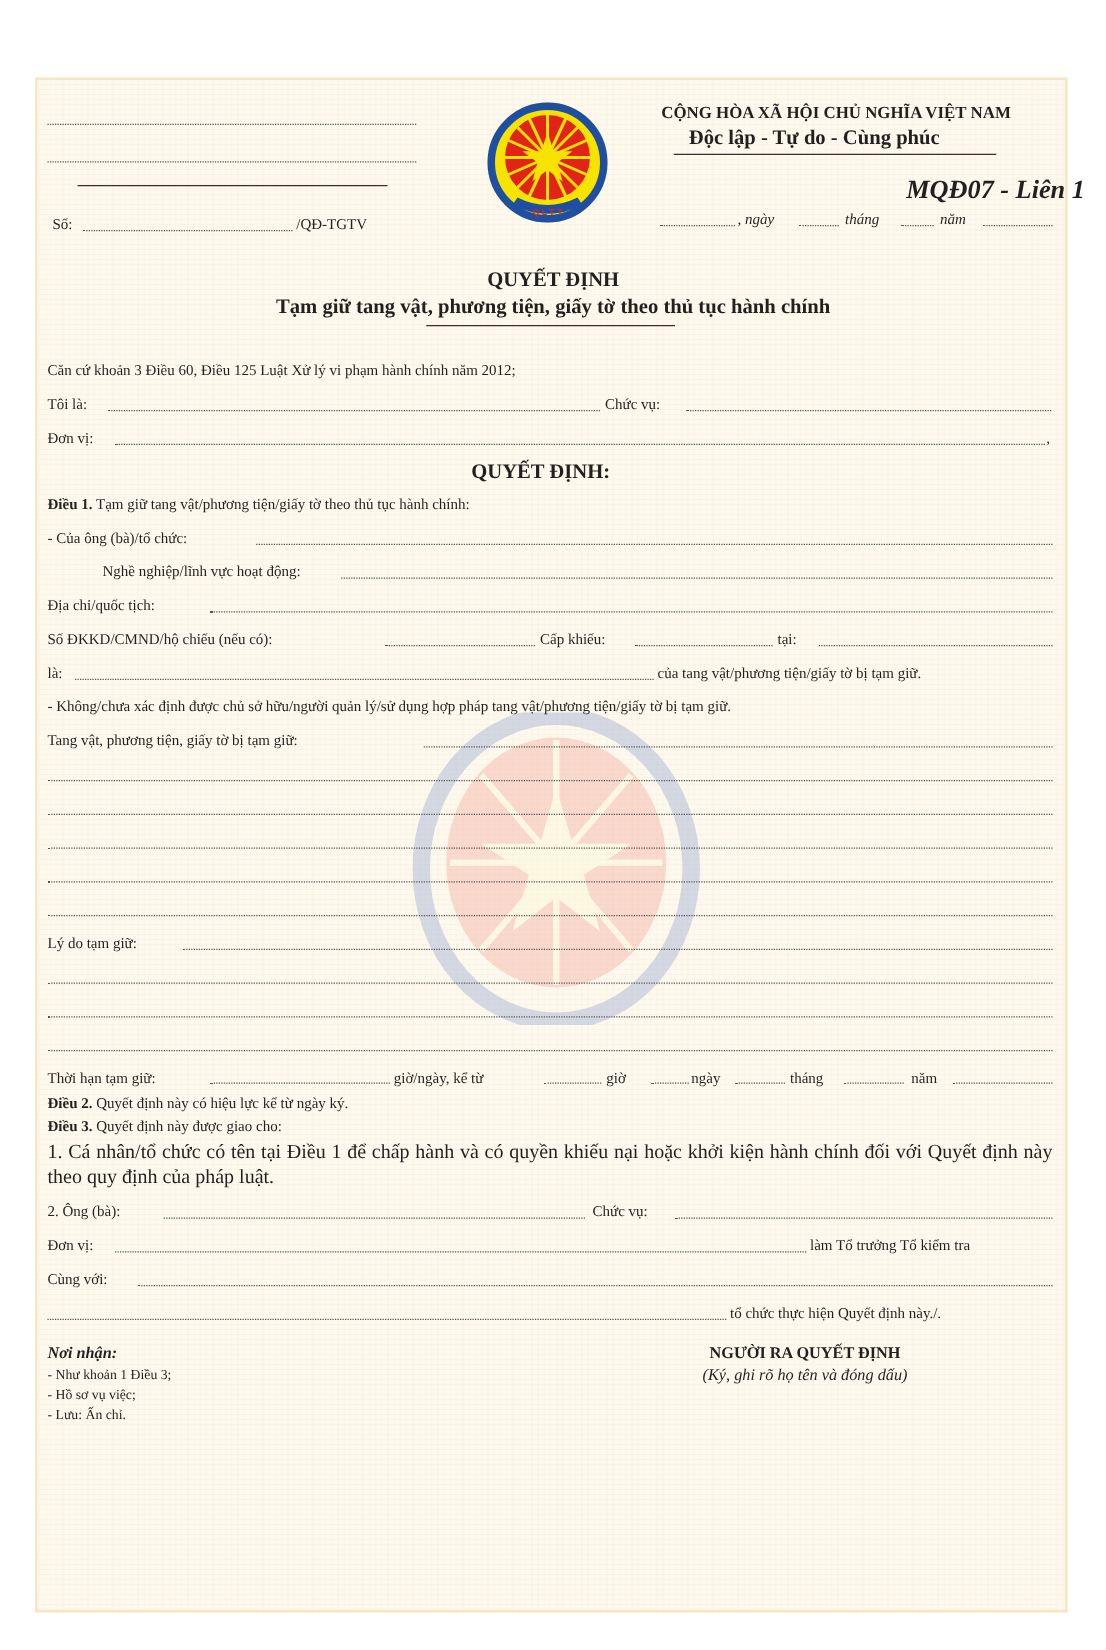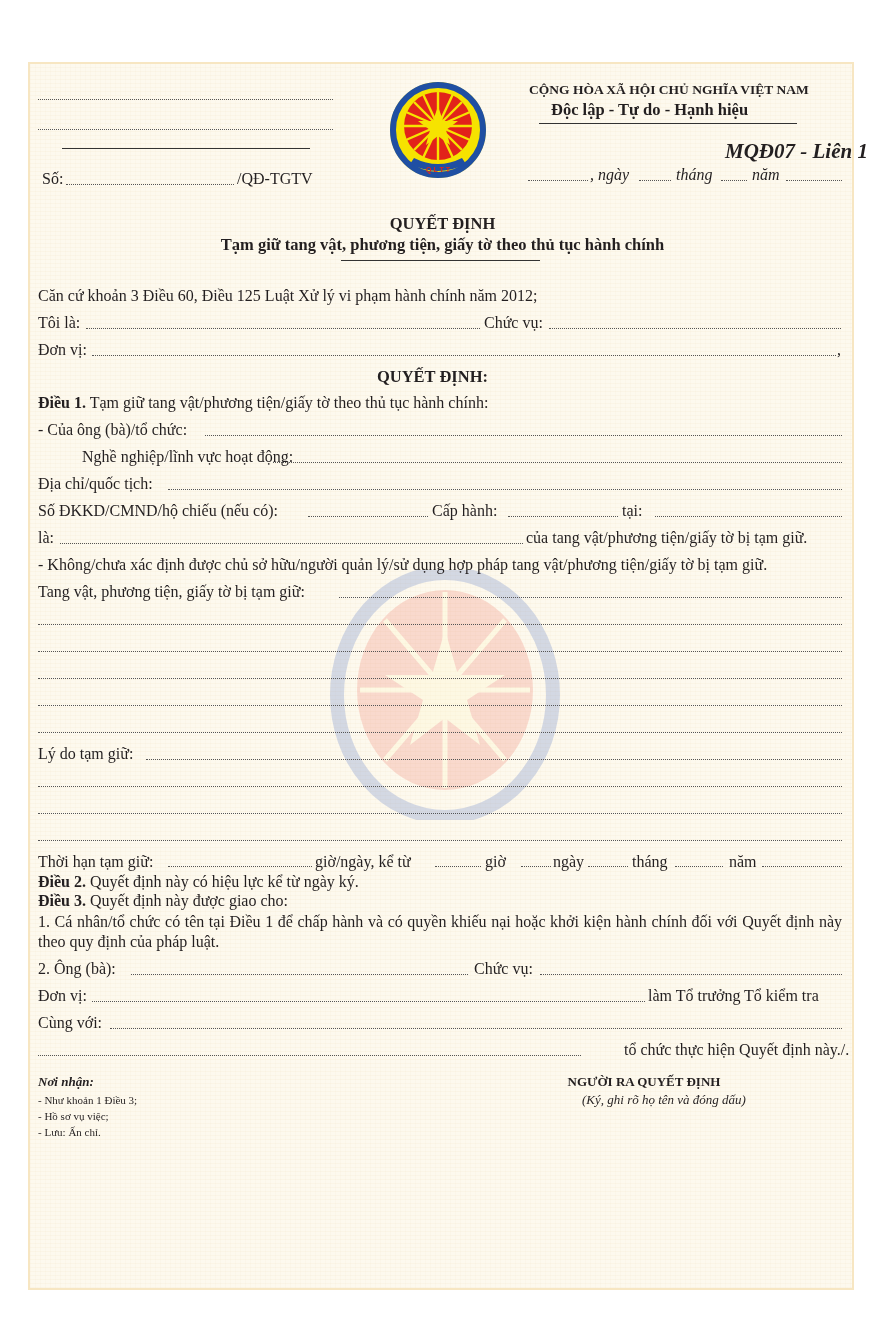--- a/index.html
+++ b/index.html
@@ -6,21 +6,21 @@
   body { width:885px; height:1320px; position:relative; overflow:hidden;
          font-family:"Liberation Serif", "DejaVu Serif", serif; color:#231f20; }
   .page { position:absolute; left:28px; top:62px; width:826px; height:1228px;
           background:#fdf9ee; border:2px solid #f7e6c2; box-sizing:border-box;
           background-image:
             repeating-linear-gradient(0deg, rgba(240,225,195,0.18) 0 1px, transparent 1px 4px),
             repeating-linear-gradient(90deg, rgba(240,225,195,0.12) 0 1px, transparent 1px 5px); }
   .abs { position:absolute; }
   .dots { border-bottom:1px dotted #555; height:0; position:absolute; }
   .line { border-bottom:1px solid #333; position:absolute; height:0; }
-  .t16 { font-size:16px; line-height:18px; white-space:nowrap; }
+  .t16 { font-size:12px; line-height:18px; white-space:nowrap; }
   .b { font-weight:bold; }
   .i { font-style:italic; }
   .watermark { position:absolute; left:330px; top:570px; width:230px; height:250px; opacity:0.28; }
 </style>
 </head>
 <body>
 
 <div class="page"></div>
 
 <svg class="watermark" viewBox="0 0 230 250">
@@ -55,21 +55,21 @@
       <line x1="65" y1="14" x2="35" y2="78"></line>
     <line x1="18" y1="32" x2="82" y2="60"></line>
       <line x1="82" y1="32" x2="18" y2="60"></line>
   </g>
   <polygon points="50,26 55,41 70,41 58,50 62,65 50,56 38,65 42,50 30,41 45,41" fill="#f6e300"></polygon>
   <path d="M22 84 Q50 98 78 84 L74 78 Q50 90 26 78 Z" fill="#1f4fa3"></path>
   <text x="50" y="92" font-size="7" text-anchor="middle" fill="#e2231a" font-family="Liberation Sans, sans-serif" font-weight="bold">Q L T T</text>
 </svg>
 
 <div class="abs b" style="left:529px;top:82px;font-size:13.5px;white-space:nowrap;">CỘNG HÒA XÃ HỘI CHỦ NGHĨA VIỆT NAM</div>
-<div class="abs b" style="left:551px;top:100px;font-size:16.5px;white-space:nowrap;">Độc lập - Tự do - Hạnh hiệu</div>
+<div class="abs b" style="left:551px;top:100px;font-size:16.5px;white-space:nowrap;">Độc lập - Tự do - Cùng phúc</div>
 <div class="line" style="left:539px;top:123px;width:258px;"></div>
 <div class="abs b i" style="left:725px;top:139px;font-size:21px;white-space:nowrap;">MQĐ07 - Liên 1</div>
 <div class="dots" style="left:528px;top:180px;width:60px;"></div>
 <div class="abs i t16" style="left:590px;top:166px;">, ngày</div>
 <div class="dots" style="left:639px;top:180px;width:32px;"></div>
 <div class="abs i t16" style="left:676px;top:166px;">tháng</div>
 <div class="dots" style="left:721px;top:180px;width:26px;"></div>
 <div class="abs i t16" style="left:752px;top:166px;">năm</div>
 <div class="dots" style="left:786px;top:180px;width:56px;"></div>
 
@@ -94,21 +94,21 @@
 <div class="dots" style="left:205px;top:435px;width:637px;"></div>
 
 <div class="abs t16" style="left:38px;top:448px;margin-left:44px;">Nghề nghiệp/lĩnh vực hoạt động:</div>
 <div class="dots" style="left:273px;top:462px;width:569px;"></div>
 
 <div class="abs t16" style="left:38px;top:475px;">Địa chỉ/quốc tịch:</div>
 <div class="dots" style="left:168px;top:489px;width:674px;"></div>
 
 <div class="abs t16" style="left:38px;top:502px;">Số ĐKKD/CMND/hộ chiếu (nếu có):</div>
 <div class="dots" style="left:308px;top:516px;width:120px;"></div>
-<div class="abs t16" style="left:432px;top:502px;">Cấp hành:</div>
+<div class="abs t16" style="left:432px;top:502px;">Cấp khiếu:</div>
 <div class="dots" style="left:508px;top:516px;width:110px;"></div>
 <div class="abs t16" style="left:622px;top:502px;">tại:</div>
 <div class="dots" style="left:655px;top:516px;width:187px;"></div>
 
 <div class="abs t16" style="left:38px;top:529px;">là:</div>
 <div class="dots" style="left:60px;top:543px;width:463px;"></div>
 <div class="abs t16" style="left:526px;top:529px;">của tang vật/phương tiện/giấy tờ bị tạm giữ.</div>
 
 <div class="abs t16" style="left:38px;top:556px;">- Không/chưa xác định được chủ sở hữu/người quản lý/sử dụng hợp pháp tang vật/phương tiện/giấy tờ bị tạm giữ.</div>
 
@@ -149,24 +149,24 @@
 <div class="abs t16" style="left:474px;top:960px;">Chức vụ:</div>
 <div class="dots" style="left:540px;top:974px;width:302px;"></div>
 
 <div class="abs t16" style="left:38px;top:987px;">Đơn vị:</div>
 <div class="dots" style="left:92px;top:1001px;width:553px;"></div>
 <div class="abs t16" style="left:648px;top:987px;">làm Tổ trưởng Tổ kiểm tra</div>
 
 <div class="abs t16" style="left:38px;top:1014px;">Cùng với:</div>
 <div class="dots" style="left:110px;top:1028px;width:732px;"></div>
 <div class="dots" style="left:38px;top:1055px;width:543px;"></div>
-<div class="abs t16" style="left:584px;top:1041px;margin-left:40px;">tổ chức thực hiện Quyết định này./.</div>
+<div class="abs t16" style="left:584px;top:1041px;">tổ chức thực hiện Quyết định này./.</div>
 
 <div class="abs b i" style="left:38px;top:1074px;font-size:13px;text-align:center;">Nơi nhận:</div>
 <div class="abs" style="left:38px;top:1092px;font-size:11px;line-height:16px;">
   <div>- Như khoản 1 Điều 3;</div>
   <div>- Hồ sơ vụ việc;</div>
   <div>- Lưu: Ấn chỉ.</div>
 </div>
 
 <div class="abs b" style="left:544px;width:200px;text-align:center;top:1074px;font-size:13px;white-space:nowrap;">NGƯỜI RA QUYẾT ĐỊNH</div>
-<div class="abs i" style="left:544px;width:240px;text-align:center;top:1092px;font-size:13px;white-space:nowrap;">(Ký, ghi rõ họ tên và đóng dấu)</div>
+<div class="abs i" style="left:524px;width:240px;text-align:center;top:1092px;font-size:13px;white-space:nowrap;">(Ký, ghi rõ họ tên và đóng dấu)</div>
 <div class="abs" style="left:524px;top:1115px;width:240px;height:120px;"></div>
 
 </body></html>

